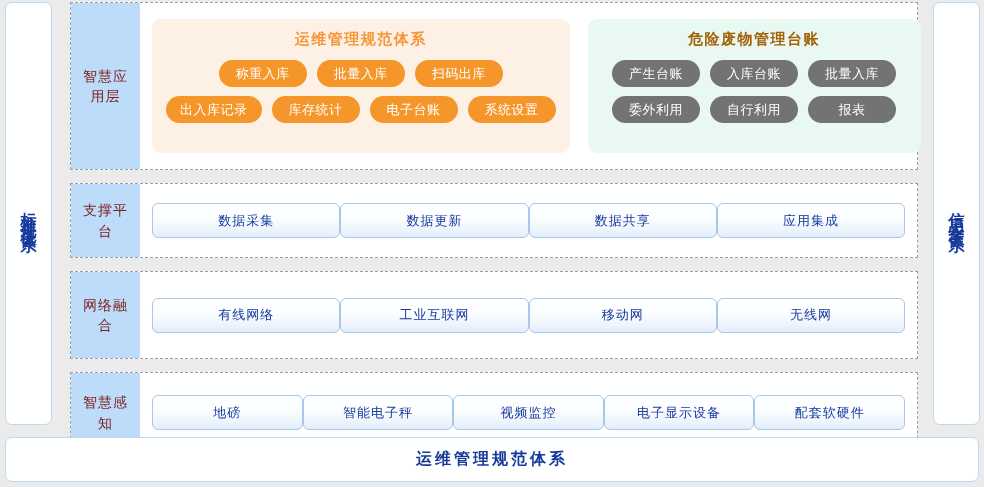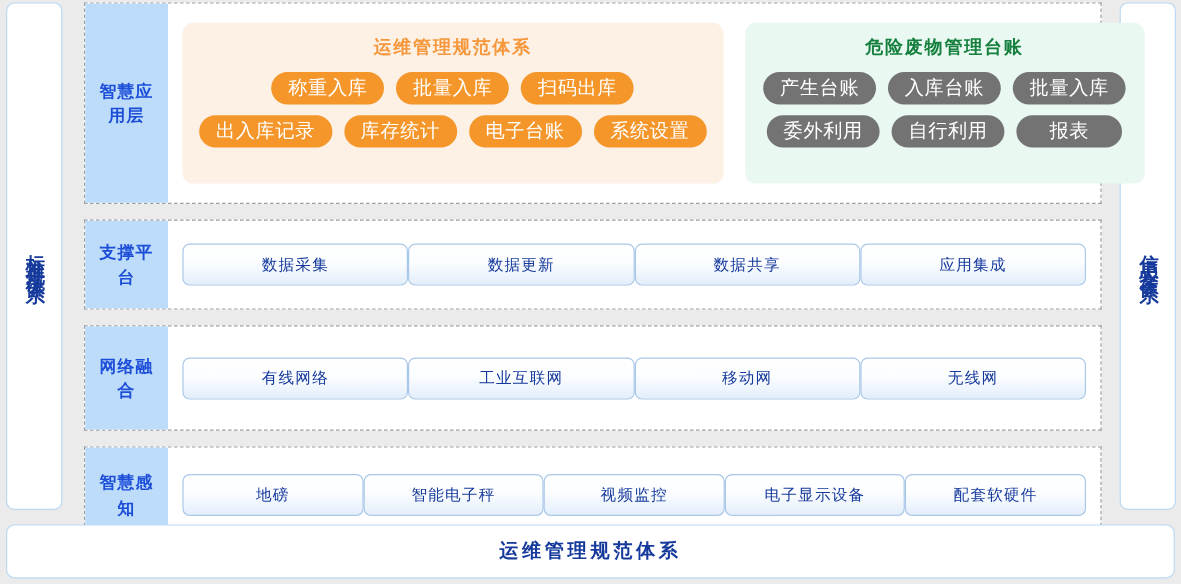--- a/index.html
+++ b/index.html
@@ -68,22 +68,22 @@
   .layer-label {
     flex: 0 0 69px;
     background: #bcdcfa;
     display: flex;
     align-items: center;
     justify-content: center;
     text-align: center;
   }
   .layer-label span {
     font-size: 14px;
-    font-weight: bold;
-    color: #1d4ed8;
+    font-weight: normal;
+    color: #7f1d1d;
     line-height: 1.45;
     letter-spacing: 1px;
     display: block;
     width: 46px;
   }
 
   .layer-body {
     flex: 1 1 auto;
     display: flex;
     align-items: center;
@@ -113,38 +113,38 @@
     flex: 0 0 333px;
     background: #eaf8f2;
   }
   .panel-title {
     font-size: 15px;
     font-weight: bold;
     letter-spacing: 1.5px;
     margin-bottom: 11px;
   }
   .panel-orange .panel-title { color: #f5973a; }
-  .panel-green  .panel-title { color: #15803d; }
+  .panel-green  .panel-title { color: #a16207; }
 
   .pill-row {
     display: flex;
     gap: 10px;
     margin-bottom: 9px;
   }
   .pill-row:last-child { margin-bottom: 16px; }
   .pill {
     height: 27px;
     min-width: 88px;
     padding: 0 14px;
     border-radius: 14px;
     display: flex;
     align-items: center;
     justify-content: center;
     color: #ffffff;
-    font-size: 16px;
+    font-size: 13px;
     letter-spacing: 0.5px;
     white-space: nowrap;
   }
   .pill-orange { background: #f5962a; }
   .pill-green  { background: #737373; }
 
   
   .btn-row {
     display: flex;
     width: 100%;

